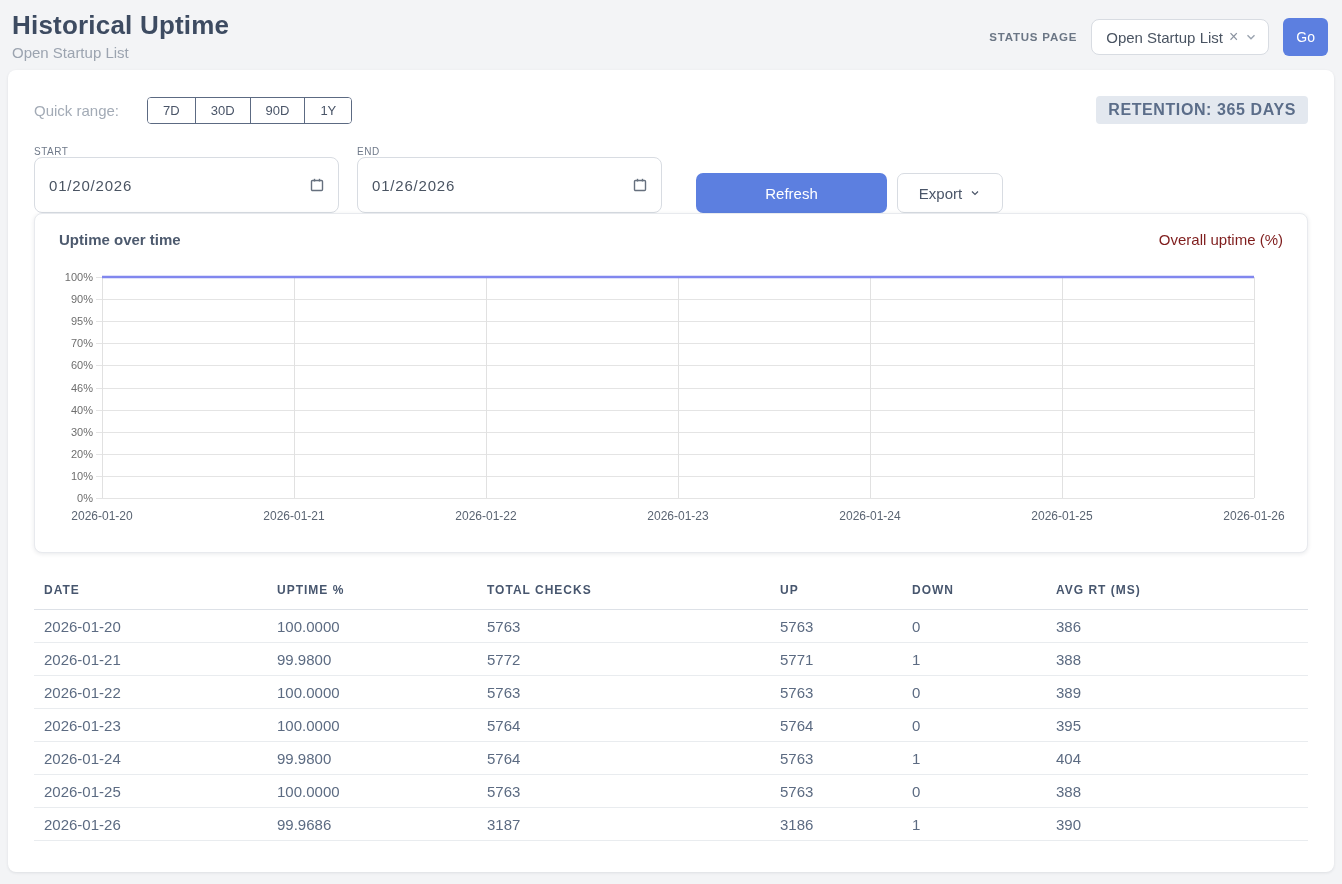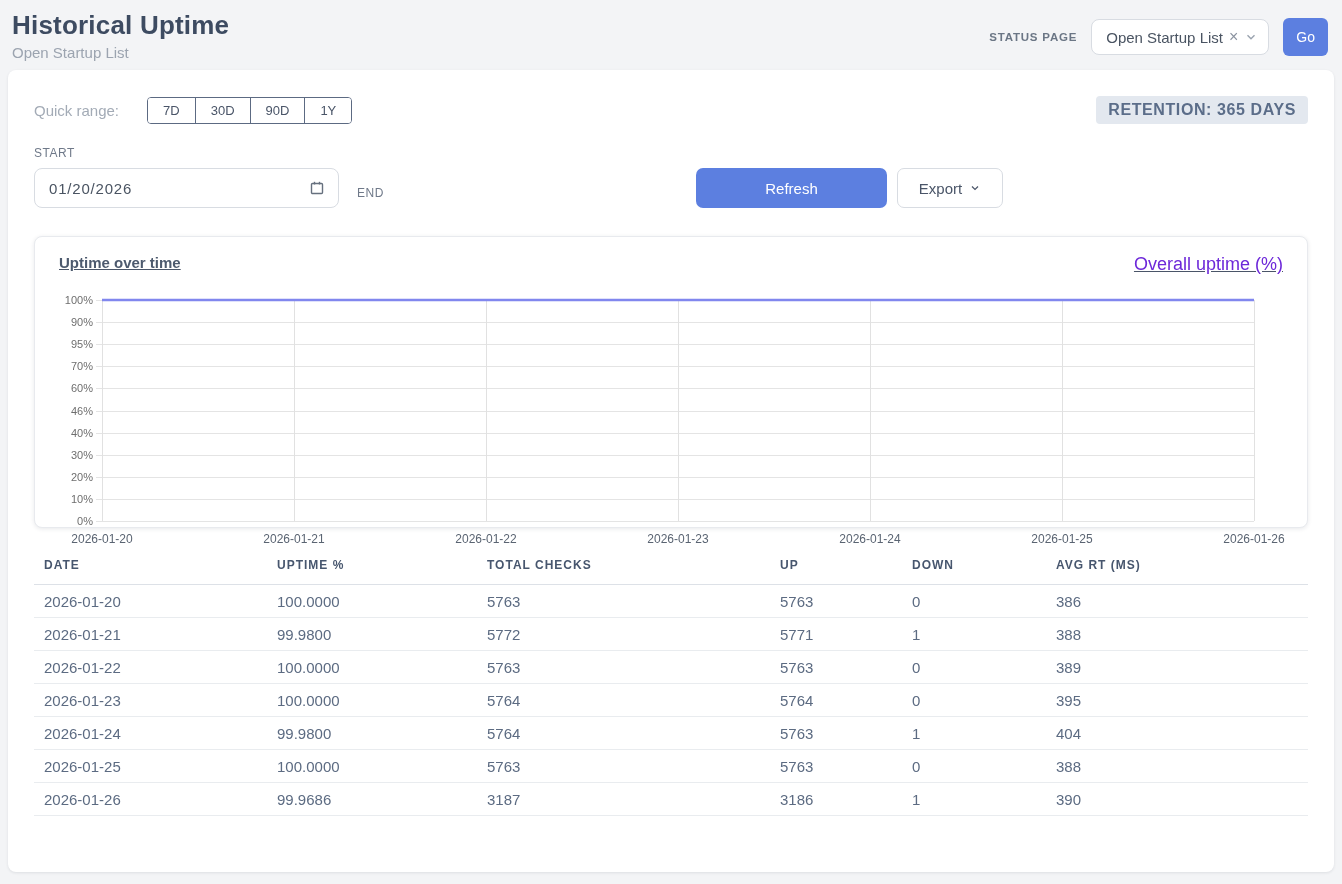--- a/index.html
+++ b/index.html
@@ -24,35 +24,35 @@
   .row-quick { display:flex; justify-content:space-between; align-items:center; margin-bottom:22px; }
   .quick-left { display:flex; align-items:center; gap:28px; }
   .quick-label { font-size:15px; color:#a3abb6; }
   .seg-group { display:flex; border:1px solid #5c6a82; border-radius:4px; overflow:hidden; background:#fff; }
   .seg-btn { font-family:inherit; font-size:13px; color:#4a5568; background:#fff; border:none; border-left:1px solid #5c6a82; padding:5px 15px; cursor:pointer; }
   .seg-btn:first-child { border-left:none; }
   .badge { background:#e3e8ef; color:#5b6d89; font-size:16px; font-weight:700; letter-spacing:.6px; padding:5px 12px; border-radius:4px; }
 
   .row-form { display:flex; align-items:flex-end; }
   .field { width:305px; margin-right:18px; }
-  .f-label { font-size:12px; font-weight:500; letter-spacing:.5px; color:#6f7989; margin-bottom:8px; }
-  .f-input { height:40px; border:1px solid #d8dce2; border-radius:8px; background:#fff; display:flex; align-items:center; justify-content:space-between; padding:0 13px 0 14px; cursor:text; }
+  .f-label { font-size:10px; font-weight:500; letter-spacing:.5px; color:#6f7989; }
+  .f-input { height:56px; border:1px solid #d8dce2; border-radius:8px; background:#fff; display:flex; align-items:center; justify-content:space-between; padding:0 13px 0 14px; cursor:text; }
   .f-input .val { font-size:15px; color:#4a5462; letter-spacing:.8px; }
   .f-select { cursor:pointer; }
   .f-select .val { letter-spacing:.2px; }
   .cal-icon { width:16px; height:16px; stroke:#66707e; stroke-width:1.4; fill:none; }
   .refresh-btn { width:191px; height:40px; margin-left:16px; background:#5c7fe0; border:none; border-radius:7px; color:#fff; font-size:15px; font-family:inherit; cursor:pointer; }
   .export-btn { width:106px; height:40px; margin-left:10px; background:#fff; border:1px solid #d8dce2; border-radius:7px; color:#4a5568; font-size:15px; font-family:inherit; cursor:pointer; display:flex; align-items:center; justify-content:center; gap:7px; }
   .export-btn .chev { stroke:#4a5568; width:12px; height:12px; }
 
   
-  .chart-card { position:relative; margin-top:28px; height:292px; border:1px solid #e8eaee; border-radius:8px; box-shadow:0 1px 4px rgba(25,35,55,.10); background:#fff;text-decoration:underline; }
+  .chart-card { position:relative; height:340px; border:1px solid #e8eaee; border-radius:8px; box-shadow:0 1px 4px rgba(25,35,55,.10); background:#fff; }
   .chart-head { display:flex; justify-content:space-between; padding:17px 24px 0; }
   .chart-title { font-size:15px; font-weight:700; color:#4d5a6e; }
-  .chart-legend { font-size:18px; color:#6d28d9; }
+  .chart-legend { font-size:15px; color:#7f1d1d; }
   .plot { position:absolute; left:67px; top:63px; width:1152px; height:221px; }
   .hgrid { position:absolute; left:-6px; right:0; height:1px; background:#e4e4e4; }
   .vgrid { position:absolute; top:0; bottom:0; width:1px; background:#e1e1e1; }
   .ylab { position:absolute; right:calc(100% + 9px); transform:translateY(-50%); font-size:11px; color:#6e6e6e; white-space:nowrap; }
   .xlabs { position:absolute; left:67px; top:295px; width:1152px; height:16px; }
   .xlab { position:absolute; transform:translateX(-50%); font-size:12px; color:#5a6472; white-space:nowrap; }
   .line-svg { position:absolute; left:0; top:0; overflow:visible; }
 
   
   table.stats { width:100%; margin-top:24px; border-collapse:collapse; }
@@ -103,20 +103,28 @@
         <span class="val">01/20/2026</span>
         <svg class="cal-icon" viewBox="0 0 16 16">
             <rect x="2.5" y="3.5" width="11" height="10" rx="1"></rect>
             <line x1="5.5" y1="1.8" x2="5.5" y2="4.5"></line>
             <line x1="10.5" y1="1.8" x2="10.5" y2="4.5"></line>
           </svg>
       </div>
     </div>
     <div class="field">
       <div class="f-label">END</div>
+      <div class="f-input">
+        <span class="val">01/26/2026</span>
+        <svg class="cal-icon" viewBox="0 0 16 16">
+            <rect x="2.5" y="3.5" width="11" height="10" rx="1"></rect>
+            <line x1="5.5" y1="1.8" x2="5.5" y2="4.5"></line>
+            <line x1="10.5" y1="1.8" x2="10.5" y2="4.5"></line>
+          </svg>
+      </div>
     </div>
     <button class="refresh-btn">Refresh</button>
     <button class="export-btn">
       <span>Export</span>
       <svg class="chev" viewBox="0 0 16 16">
           <path d="M4 6l4 4 4-4"></path>
         </svg>
     </button>
   </div>
 

